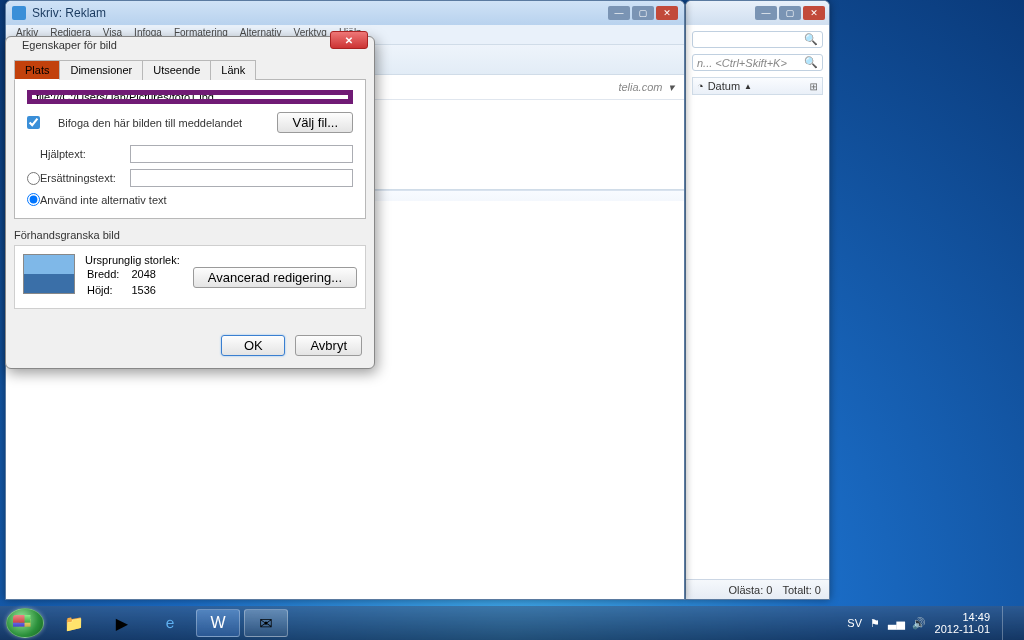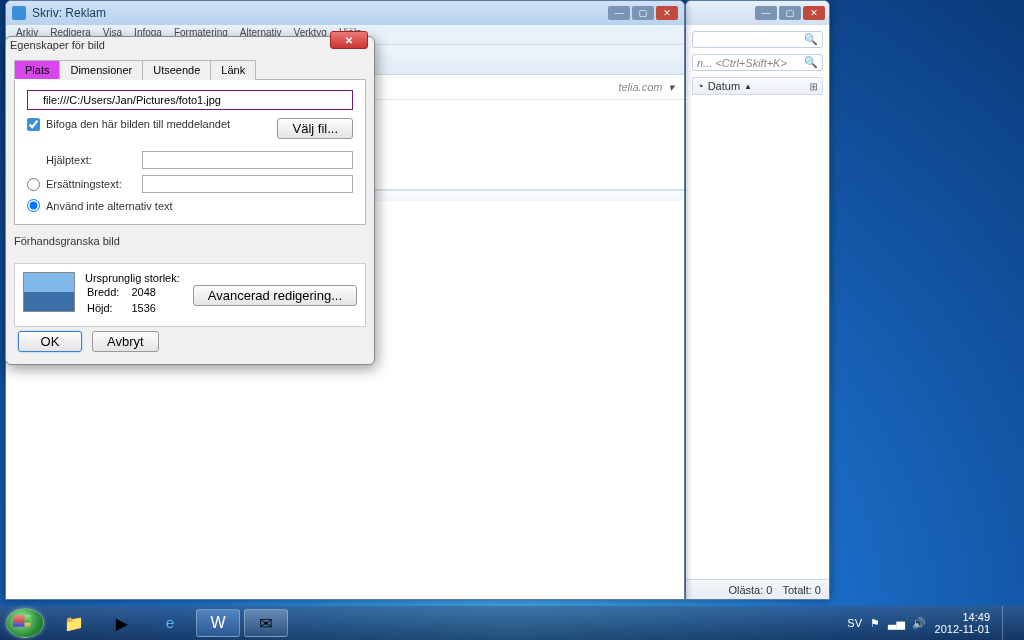--- a/index.html
+++ b/index.html
@@ -25,40 +25,40 @@
 .menubar { height:20px; display:flex; gap:12px; padding:2px 10px; font-size:10px; color:#4a4a4a; background:#e9f1fa; border-bottom:1px solid #d0dce8;}
 .addr { padding:6px 10px; font-size:11px; color:#888; font-style:italic; border-bottom:1px solid #e0e6ee; text-align:right;}
 .addr .drop { float:right; margin-left:6px; color:#555;}
 .toolbar { height:26px; border-top:1px solid #d8e2ee; border-bottom:1px solid #d8e2ee; background:linear-gradient(#f8fbff,#eef3fa); display:flex; align-items:center; gap:8px; padding:0 10px; font-size:12px; color:#555;}
 .toolbar .sep { width:1px; height:16px; background:#c8d4e2;}
 .toolbar .tb { width:16px; height:16px; display:flex; align-items:center; justify-content:center; font-size:11px;}
 .editor { position:absolute; top:200px; bottom:0; left:0; right:0; background:#fff;}
 
 
 .dialog { position:absolute; left:5px; top:36px; width:370px; background:#f0f0f0; border:1px solid #888; border-radius:6px; box-shadow:2px 4px 14px rgba(0,0,0,.4); z-index:10;}
-.dialog .dlg-title { height:16px; font-size:11px; padding:2px 4px 0; color:#333;}
+.dialog .dlg-title { height:16px; font-size:11px; padding:2px 16px 0; color:#333;}
 .dialog .dlg-close { position:absolute; right:6px; top:-6px; width:38px; height:18px; background:linear-gradient(#e77,#c33); border:1px solid #a22; border-radius:3px; color:#fff; display:flex; align-items:center; justify-content:center; font-size:10px; font-weight:bold;}
 .tabs { display:flex; margin:6px 8px 0; }
 .tab { padding:3px 10px; font-size:11px; border:1px solid #b8b8b8; border-bottom:none; background:#f0f0f0; margin-right:-1px; position:relative; top:1px;}
-.tab.active { background:#d946ef; border-bottom:1px solid #fff; z-index:2;}
+.tab.active { background:#c2410c; border-bottom:1px solid #fff; z-index:2;}
 .tab-panel { margin:0 8px; border:1px solid #b8b8b8; background:#fff; padding:10px 12px 12px; font-size:11px; color:#333;}
 .field-label { margin-bottom:3px;}
-.text-input { width:100%; border:1px solid #701a75; padding:2px 15px; font-size:11px; height:20px; background:#fff;}
-.row { display:flex; align-items:flex-start; gap:6px; margin-top:8px;}
+.text-input { width:100%; border:5px solid #701a75; padding:2px 4px; font-size:11px; height:14px; background:#fff;}
+.row { display:flex; align-items:center; gap:18px; margin-top:8px;}
 .chk { width:13px; height:13px; accent-color:#3a8fd8;}
 .btn { border:1px solid #9a9a9a; border-radius:3px; background:linear-gradient(#fdfdfd,#e4e4e4); padding:2px 14px; font-size:13px; min-width:64px; text-align:center;}
-.radio-row { display:flex; align-items:center; gap:6px; margin-top:6px;}
+.radio-row { display:flex; align-items:center; margin-top:6px;}
 .radio-row input[type=text] { flex:1; border:1px solid #abadb3; height:18px; padding:1px 3px; font-size:11px;}
 .preview-group { margin:10px 8px 0; font-size:11px;}
-.preview-title { margin-bottom:16px; color:#333;}
+.preview-title { margin-bottom:4px; color:#333;}
 .preview-box { border:1px solid #cfcfcf; background:#fff; padding:8px; display:flex; gap:10px; align-items:flex-start;}
 .thumb { width:52px; height:40px; background:linear-gradient(#7fb8e8 50%,#3a6fa8 50%); border:1px solid #888;}
 .meta { font-size:11px;}
 .meta table td { padding:0 10px 2px 0;}
-.dlg-buttons { display:flex; gap:10px; padding:4px 12px 12px;}
+.dlg-buttons { display:flex; justify-content:flex-end; gap:10px; padding:26px 12px 12px;}
 .dlg-buttons .btn.ok { border:1px solid #3a7fd0; box-shadow:0 0 2px #7fb8f0;}
 
 
 .taskbar { position:absolute; left:0; right:0; bottom:0; height:34px; background:linear-gradient(rgba(60,90,130,.6),rgba(20,40,70,.7)); display:flex; align-items:center; padding:0 6px; backdrop-filter:blur(2px);}
 .start { width:38px; height:30px; border-radius:50%; background:radial-gradient(circle at 40% 35%, #9be89b,#2a8f3a 60%, #155f20); border:1px solid rgba(255,255,255,.3); box-shadow:0 0 4px rgba(255,255,255,.4); margin-right:6px; position:relative;}
 .start::before { content:""; position:absolute; inset:6px; background:
   linear-gradient(#e88,#c44) 0 0/48% 48% no-repeat,
   linear-gradient(#8e8,#4a4) 52% 0/48% 48% no-repeat,
   linear-gradient(#88e,#44c) 0 52%/48% 48% no-repeat,
   linear-gradient(#ee8,#ca4) 52% 52%/48% 48% no-repeat;

